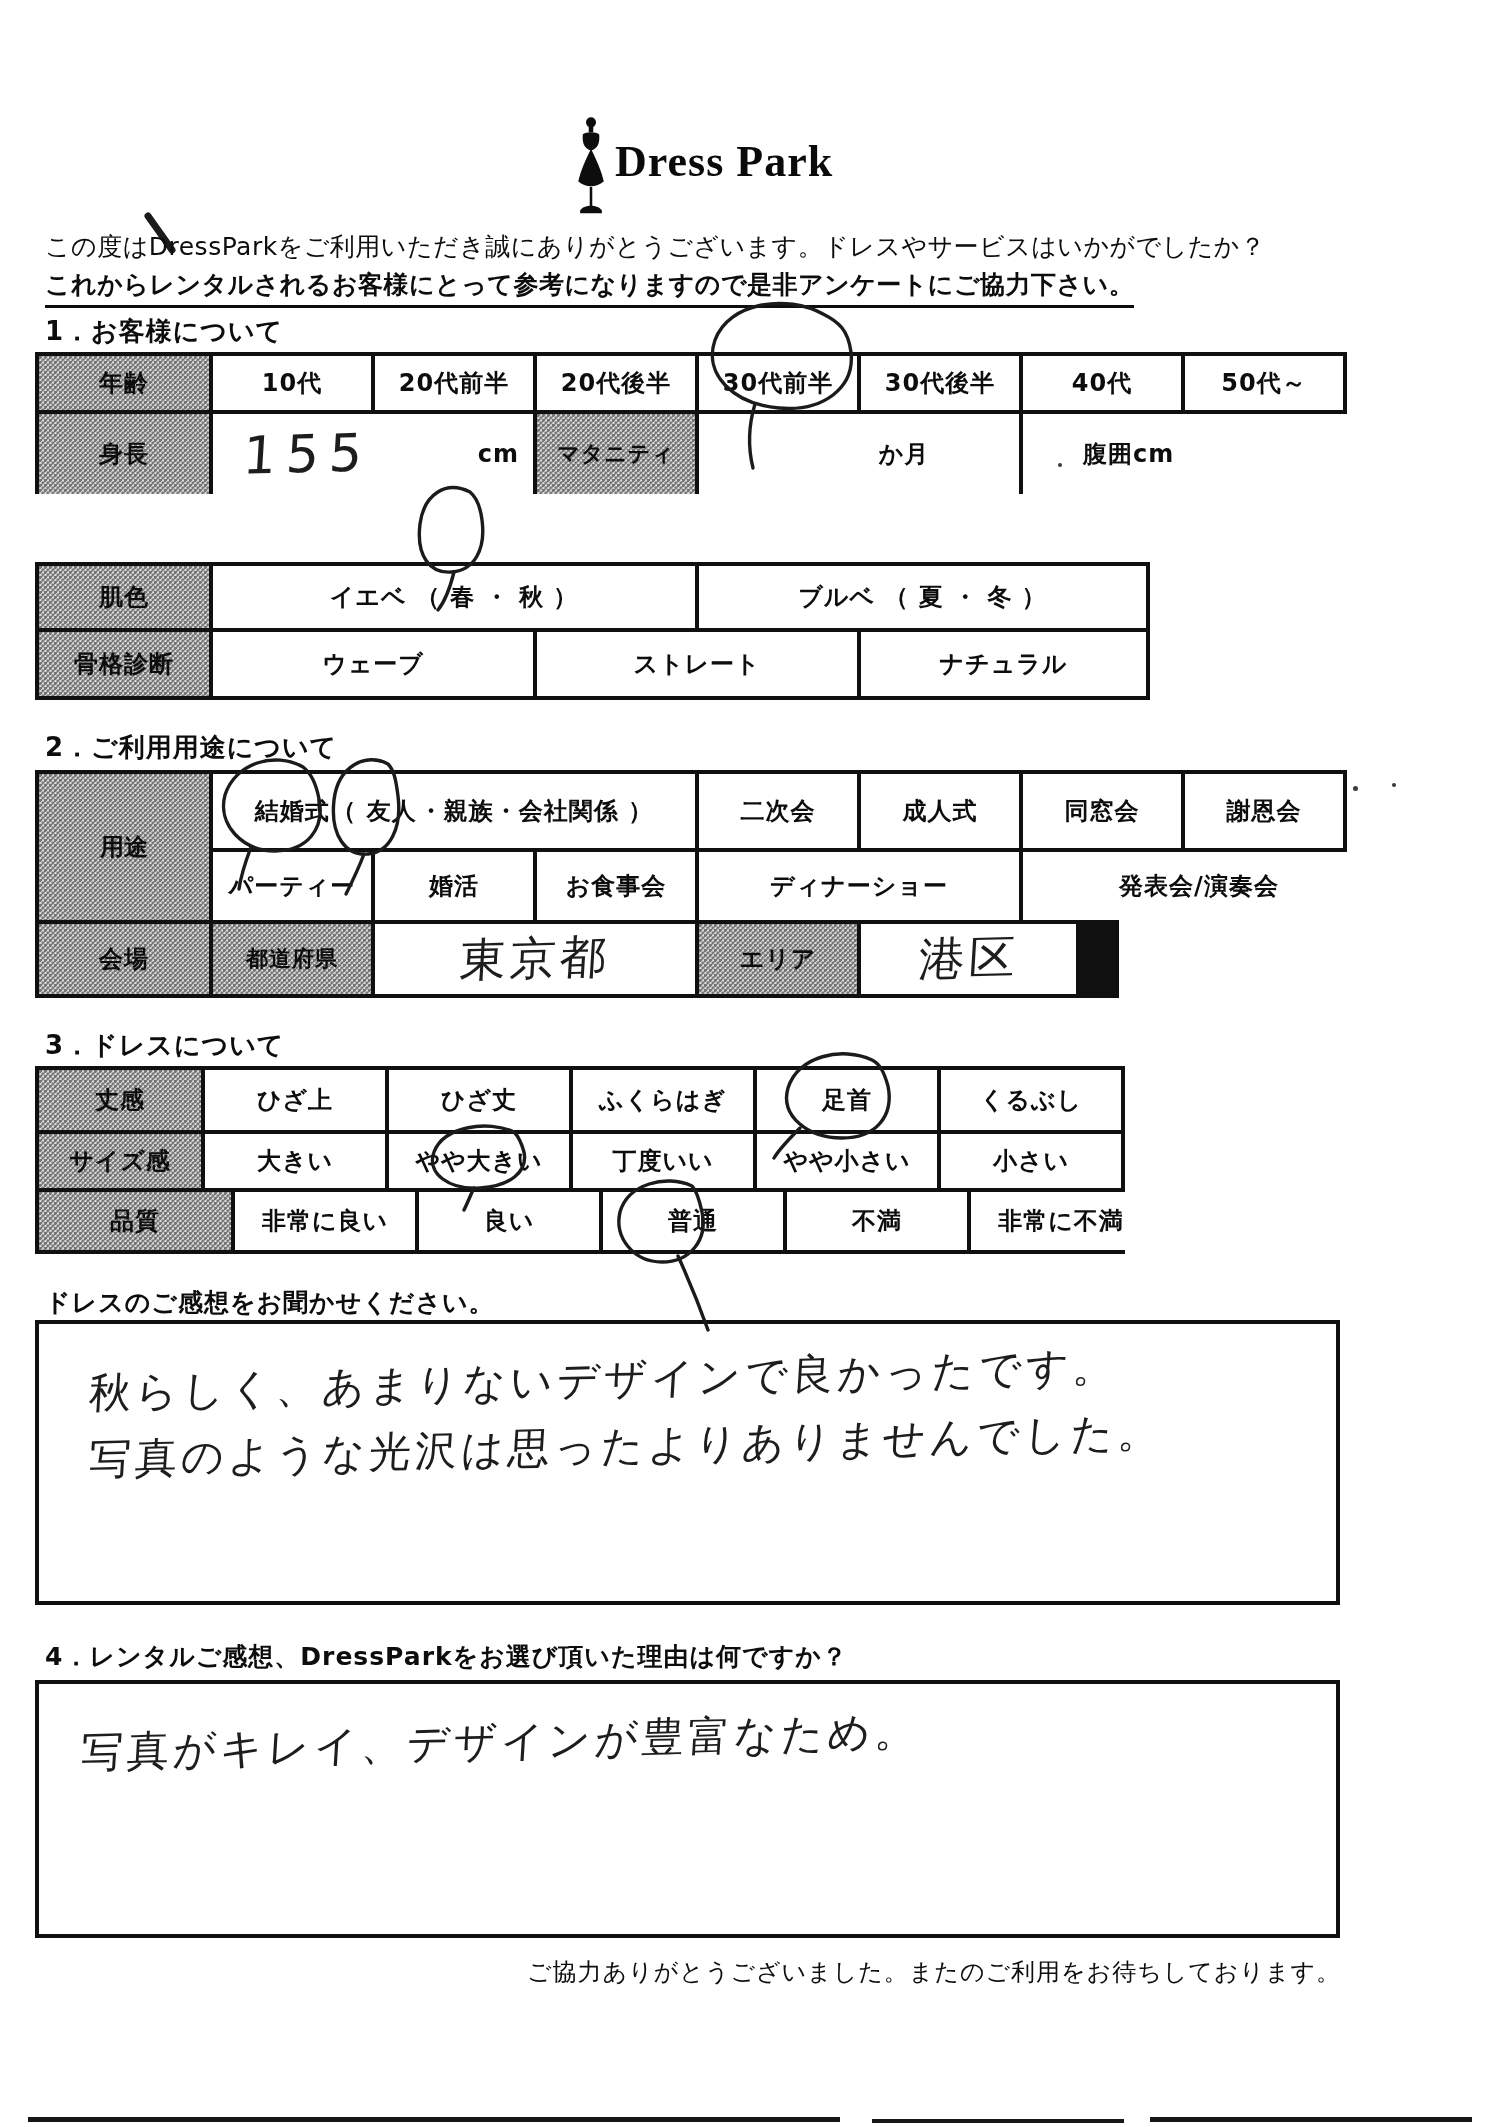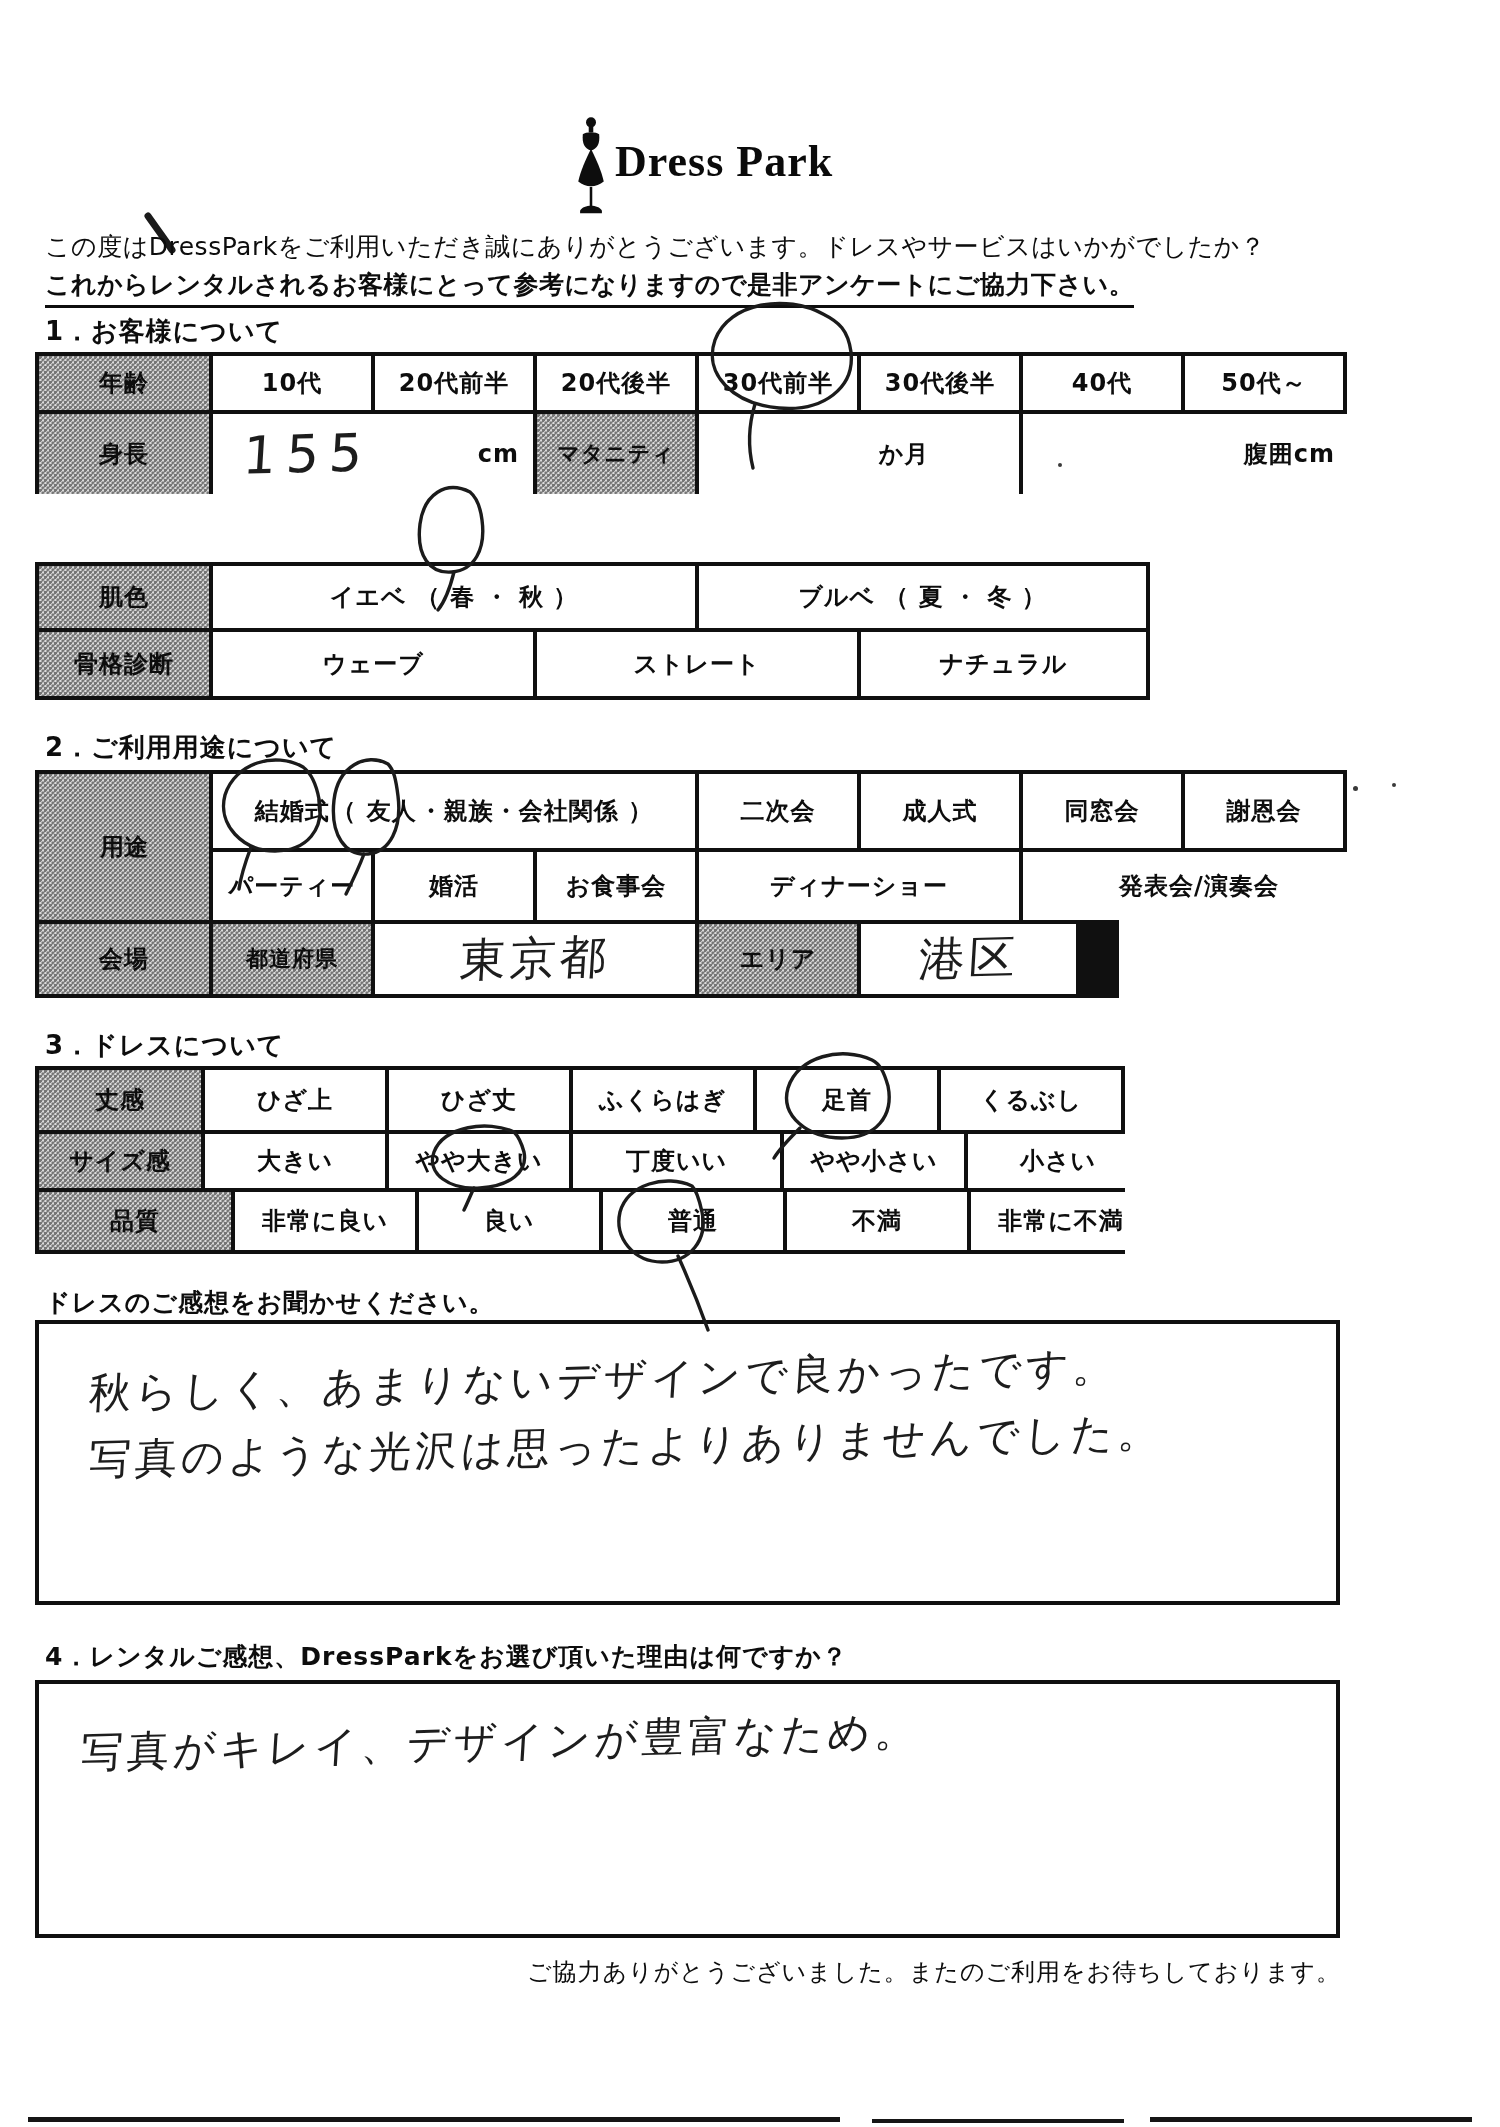--- a/index.html
+++ b/index.html
@@ -93,21 +93,21 @@
     <div class="cell" style="width:320px;justify-content:flex-start;padding-left:30px">
       <span class="hand" style="font-size:52px;letter-spacing:10px">155</span>
       <span style="margin-left:auto;padding-right:14px">cm</span>
     </div>
     <div class="cell shade" style="width:158px;font-size:22px">
         <span>マタニティ</span>
       </div>
     <div class="cell" style="width:320px;justify-content:center;padding-left:90px">
         <span>か月</span>
       </div>
-    <div class="cell" style="width:372px;justify-content:flex-end;padding:0 60px 0 60px">
+    <div class="cell" style="width:372px;justify-content:flex-start;padding:0 60px 0 60px">
       <span>腹囲</span>
       <span>cm</span>
     </div>
   </div>
 
 
   <div class="trow" style="left:35px;top:562px;width:1115px;height:66px">
     <div class="cell shade" style="width:170px">
         <span>肌色</span>
       </div>
@@ -225,21 +225,21 @@
   <div class="trow" style="left:35px;top:1130px;width:1090px;height:58px">
     <div class="cell shade" style="width:162px">
         <span>サイズ感</span>
       </div>
     <div class="cell" style="width:180px">
         <span>大きい</span>
       </div>
     <div class="cell" style="width:180px">
         <span>やや大きい</span>
       </div>
-    <div class="cell" style="width:207px">
+    <div class="cell" style="width:180px">
         <span>丁度いい</span>
       </div>
     <div class="cell" style="width:180px">
         <span>やや小さい</span>
       </div>
     <div class="cell" style="width:180px">
         <span>小さい</span>
       </div>
   </div>
 

